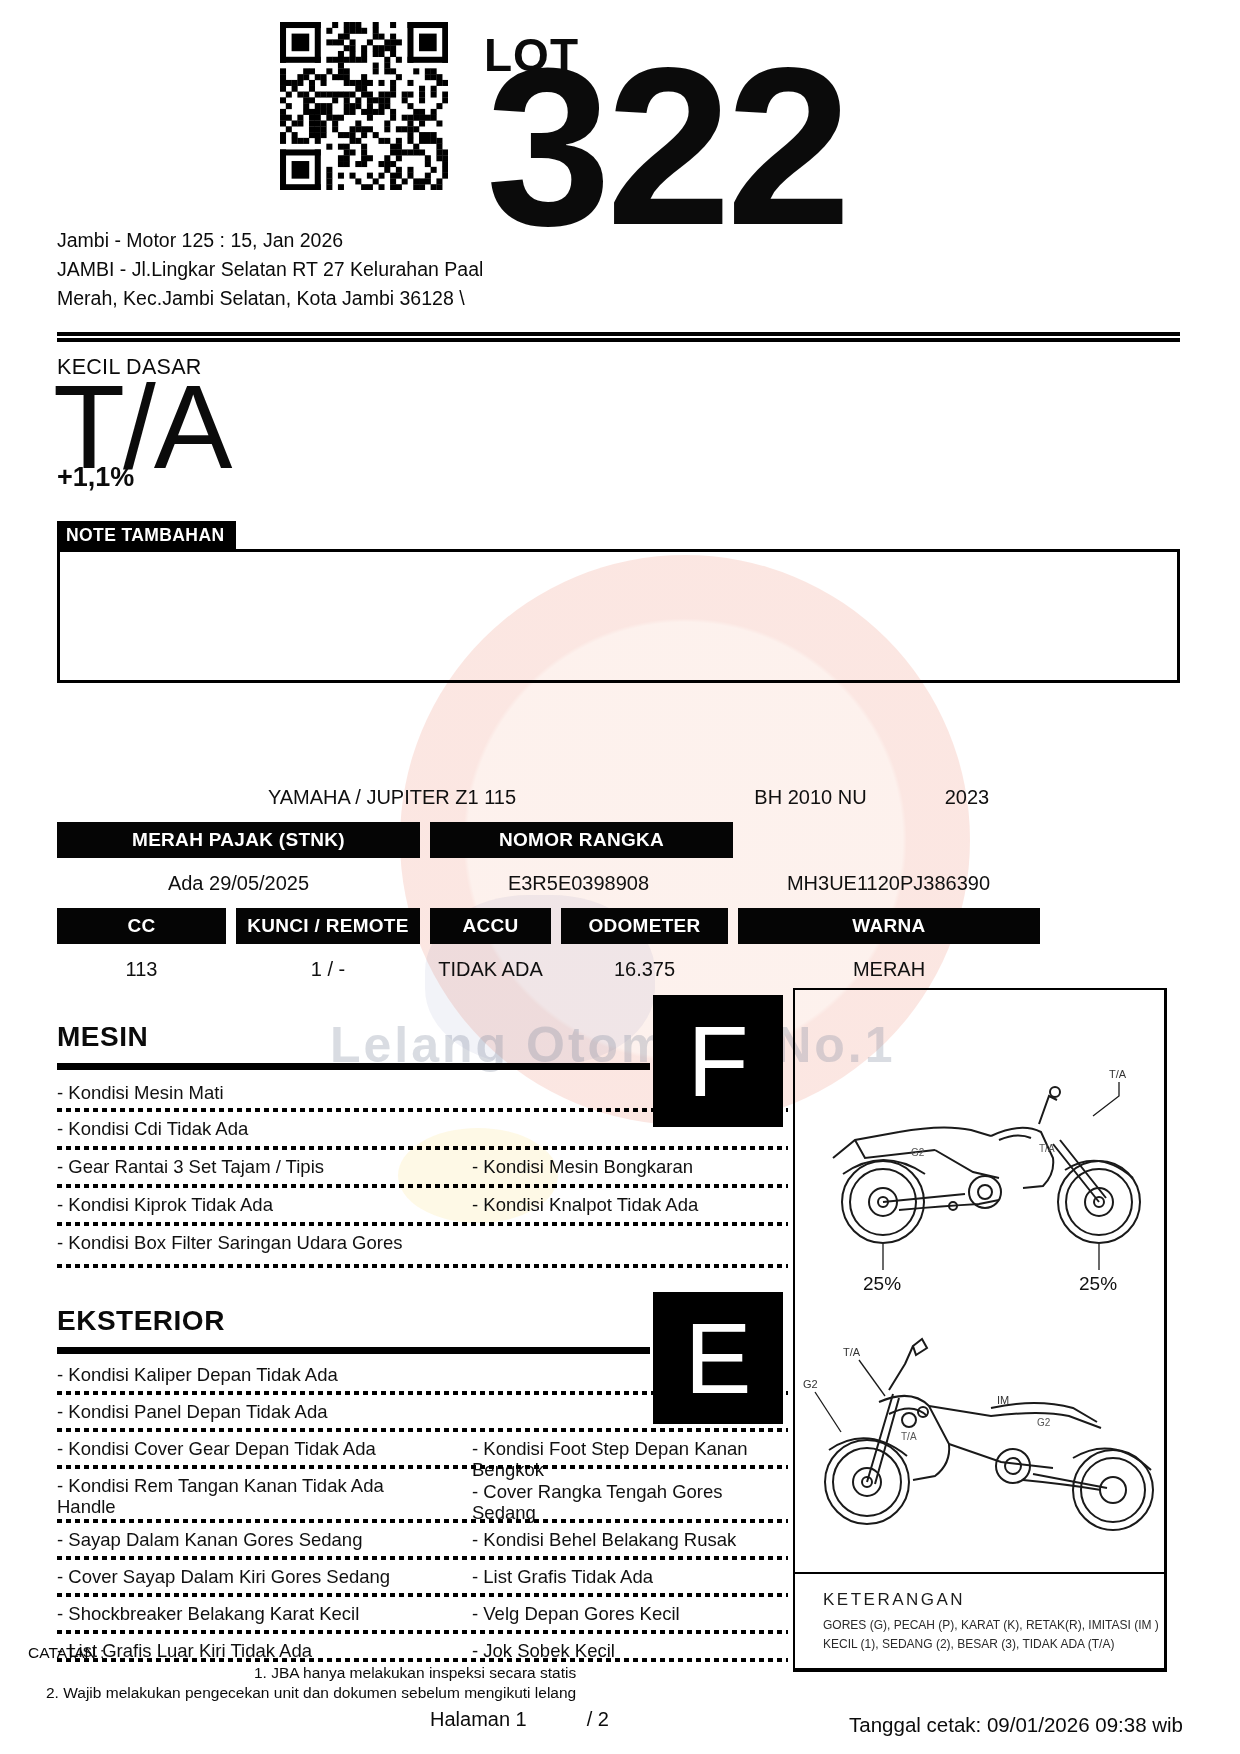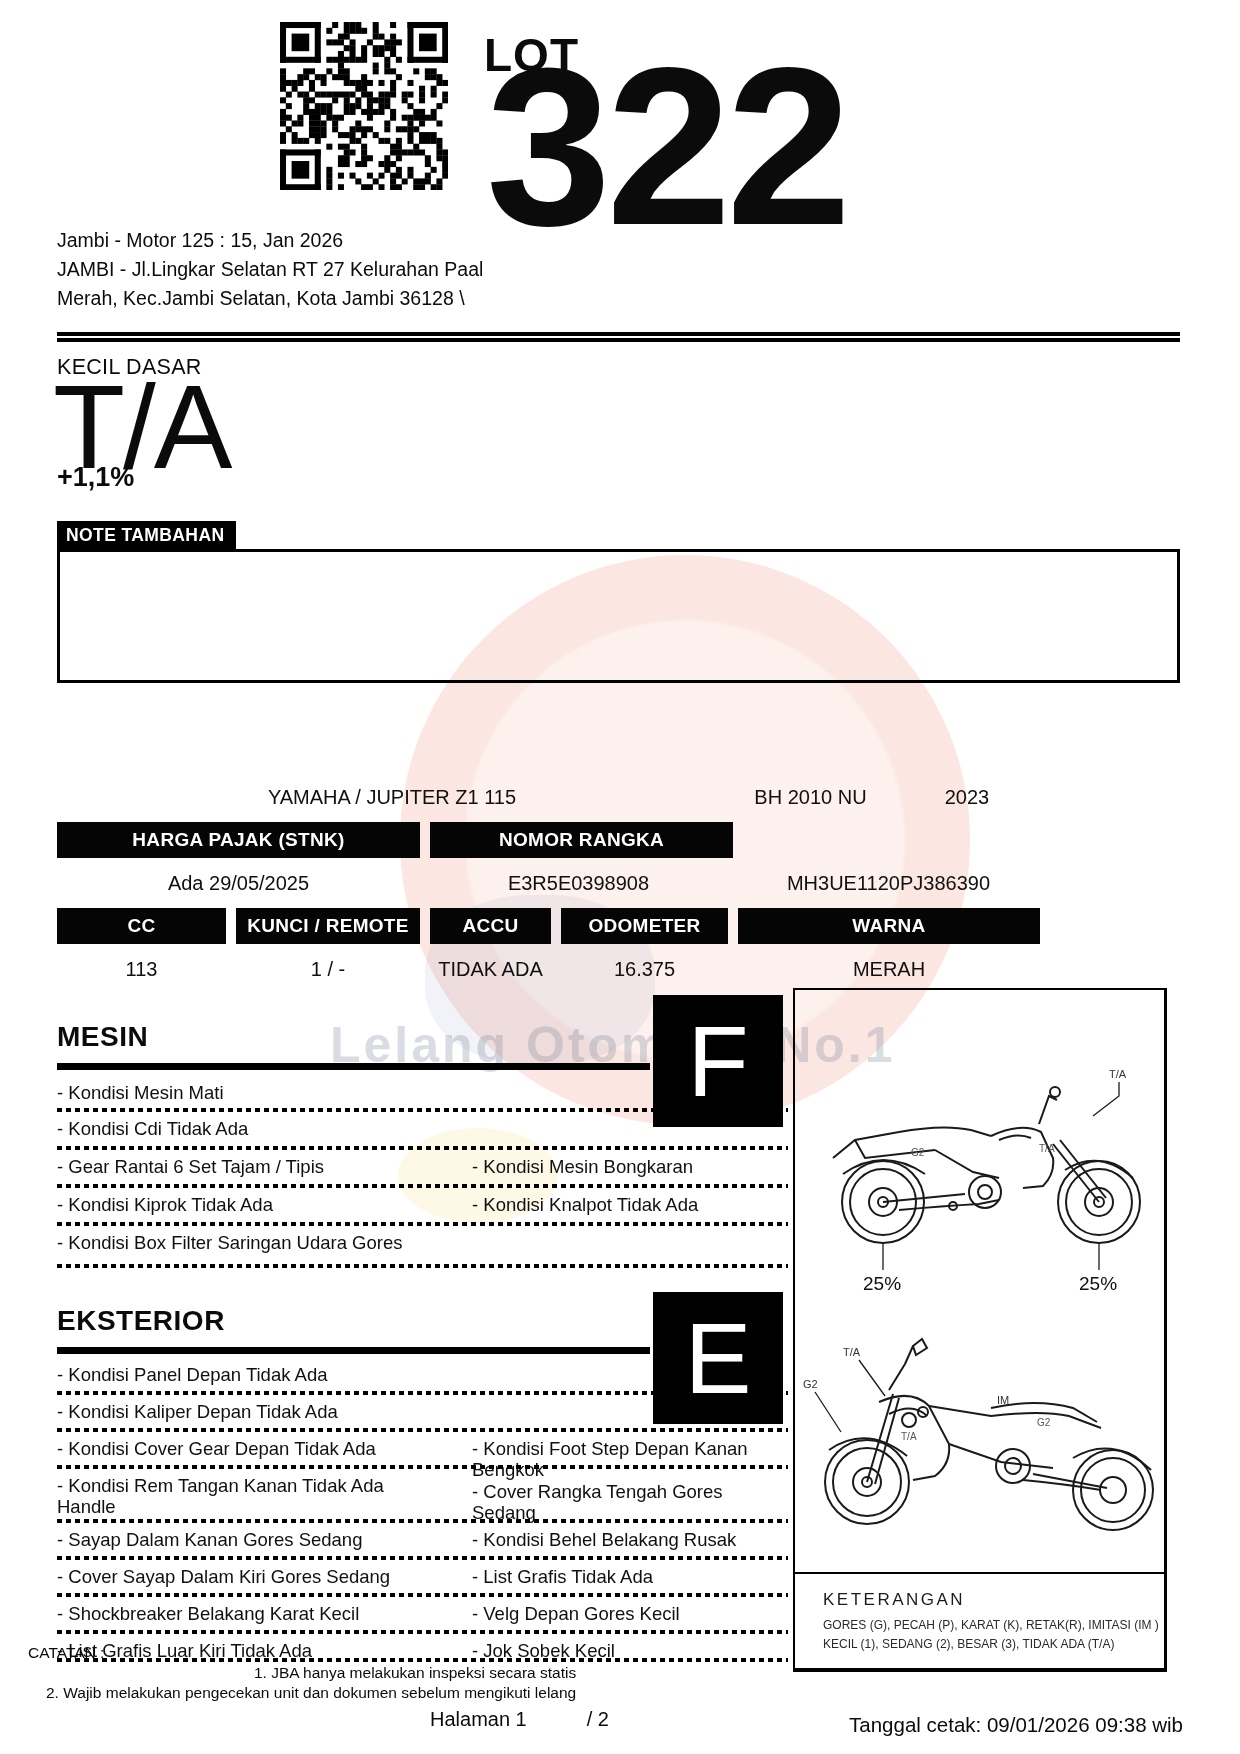--- a/index.html
+++ b/index.html
@@ -432,21 +432,21 @@
   <div class="abs note-label">NOTE TAMBAHAN</div>
   <div class="abs note-box"></div>
 
   <div class="trow" style="top:772px">
     <div class="vcell w670">YAMAHA / JUPITER Z1 115</div>
     <div class="vcell w147">BH 2010 NU</div>
     <div class="vcell w146">2023</div>
   </div>
 
   <div class="trow" style="top:822px">
-    <div class="hcell w363">HARGA PAJAK (STNK)</div>
+    <div class="hcell w363">MERAH PAJAK (STNK)</div>
     <div class="hcell w303">NOMOR RANGKA</div>
   </div>
   <div class="trow" style="top:858px">
     <div class="vcell w363">Ada 29/05/2025</div>
     <div class="vcell w297">E3R5E0398908</div>
     <div class="vcell w303">MH3UE1120PJ386390</div>
   </div>
 
   <div class="trow" style="top:908px">
     <div class="hcell w169">CC</div>
@@ -468,43 +468,43 @@
   <div class="cond-rows" style="top:1076px">
     <div class="cond-row" style="height:36px">
       <span class="cl">- Kondisi Mesin Mati</span>
       <span class="cr"></span>
     </div>
     <div class="cond-row" style="height:38px">
       <span class="cl">- Kondisi Cdi Tidak Ada</span>
       <span class="cr"></span>
     </div>
     <div class="cond-row" style="height:38px">
-      <span class="cl">- Gear Rantai 6 Set Tajam / Tipis</span>
+      <span class="cl">- Gear Rantai 3 Set Tajam / Tipis</span>
       <span class="cr">- Kondisi Mesin Bongkaran</span>
     </div>
     <div class="cond-row" style="height:38px">
       <span class="cl">- Kondisi Kiprok Tidak Ada</span>
       <span class="cr">- Kondisi Knalpot Tidak Ada</span>
     </div>
     <div class="cond-row" style="height:42px">
       <span class="cl" style="width:420px">- Kondisi Box Filter Saringan Udara Gores</span>
       <span class="cr"></span>
     </div>
   </div>
   <div class="grade grade-f">F</div>
 
   <div class="abs sec-title" style="left:57px;top:1305px">EKSTERIOR</div>
   <div class="abs sec-underline" style="left:57px;top:1347px"></div>
   <div class="cond-rows" style="top:1358px">
     <div class="cond-row" style="height:37px">
+      <span class="cl" style="width:420px">- Kondisi Kaliper Depan Tidak Ada</span>
+      <span class="cr"></span>
+    </div>
+    <div class="cond-row" style="height:37px">
       <span class="cl" style="width:420px">- Kondisi Panel Depan Tidak Ada</span>
-      <span class="cr"></span>
-    </div>
-    <div class="cond-row" style="height:37px">
-      <span class="cl" style="width:420px">- Kondisi Kaliper Depan Tidak Ada</span>
       <span class="cr"></span>
     </div>
     <div class="cond-row" style="height:37px">
       <span class="cl">- Kondisi Cover Gear Depan Tidak Ada</span>
       <span class="cr">- Kondisi Foot Step Depan Kanan Bengkok</span>
     </div>
     <div class="cond-row" style="height:54px">
       <span class="cl">- Kondisi Rem Tangan Kanan Tidak Ada Handle</span>
       <span class="cr" style="padding-top:6px">- Cover Rangka Tengah Gores Sedang</span>
     </div>

